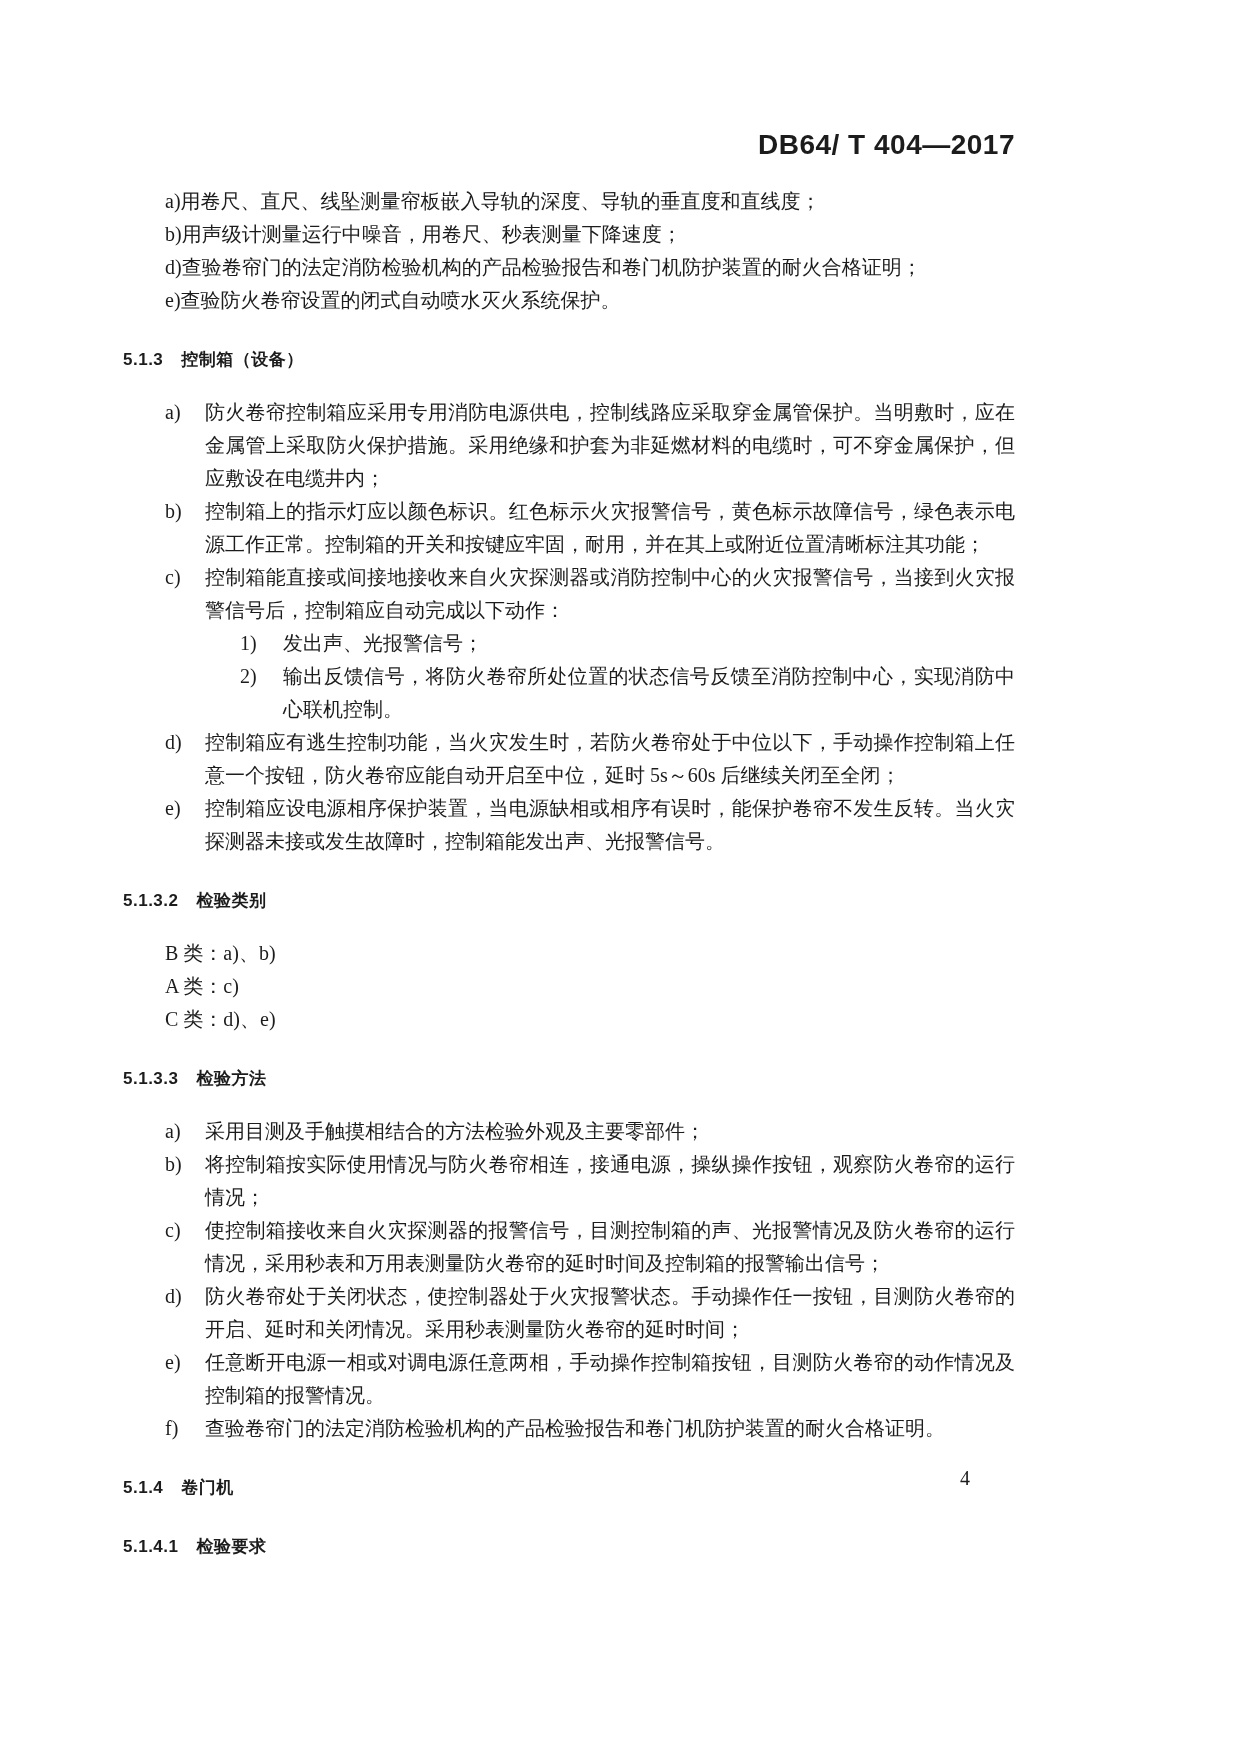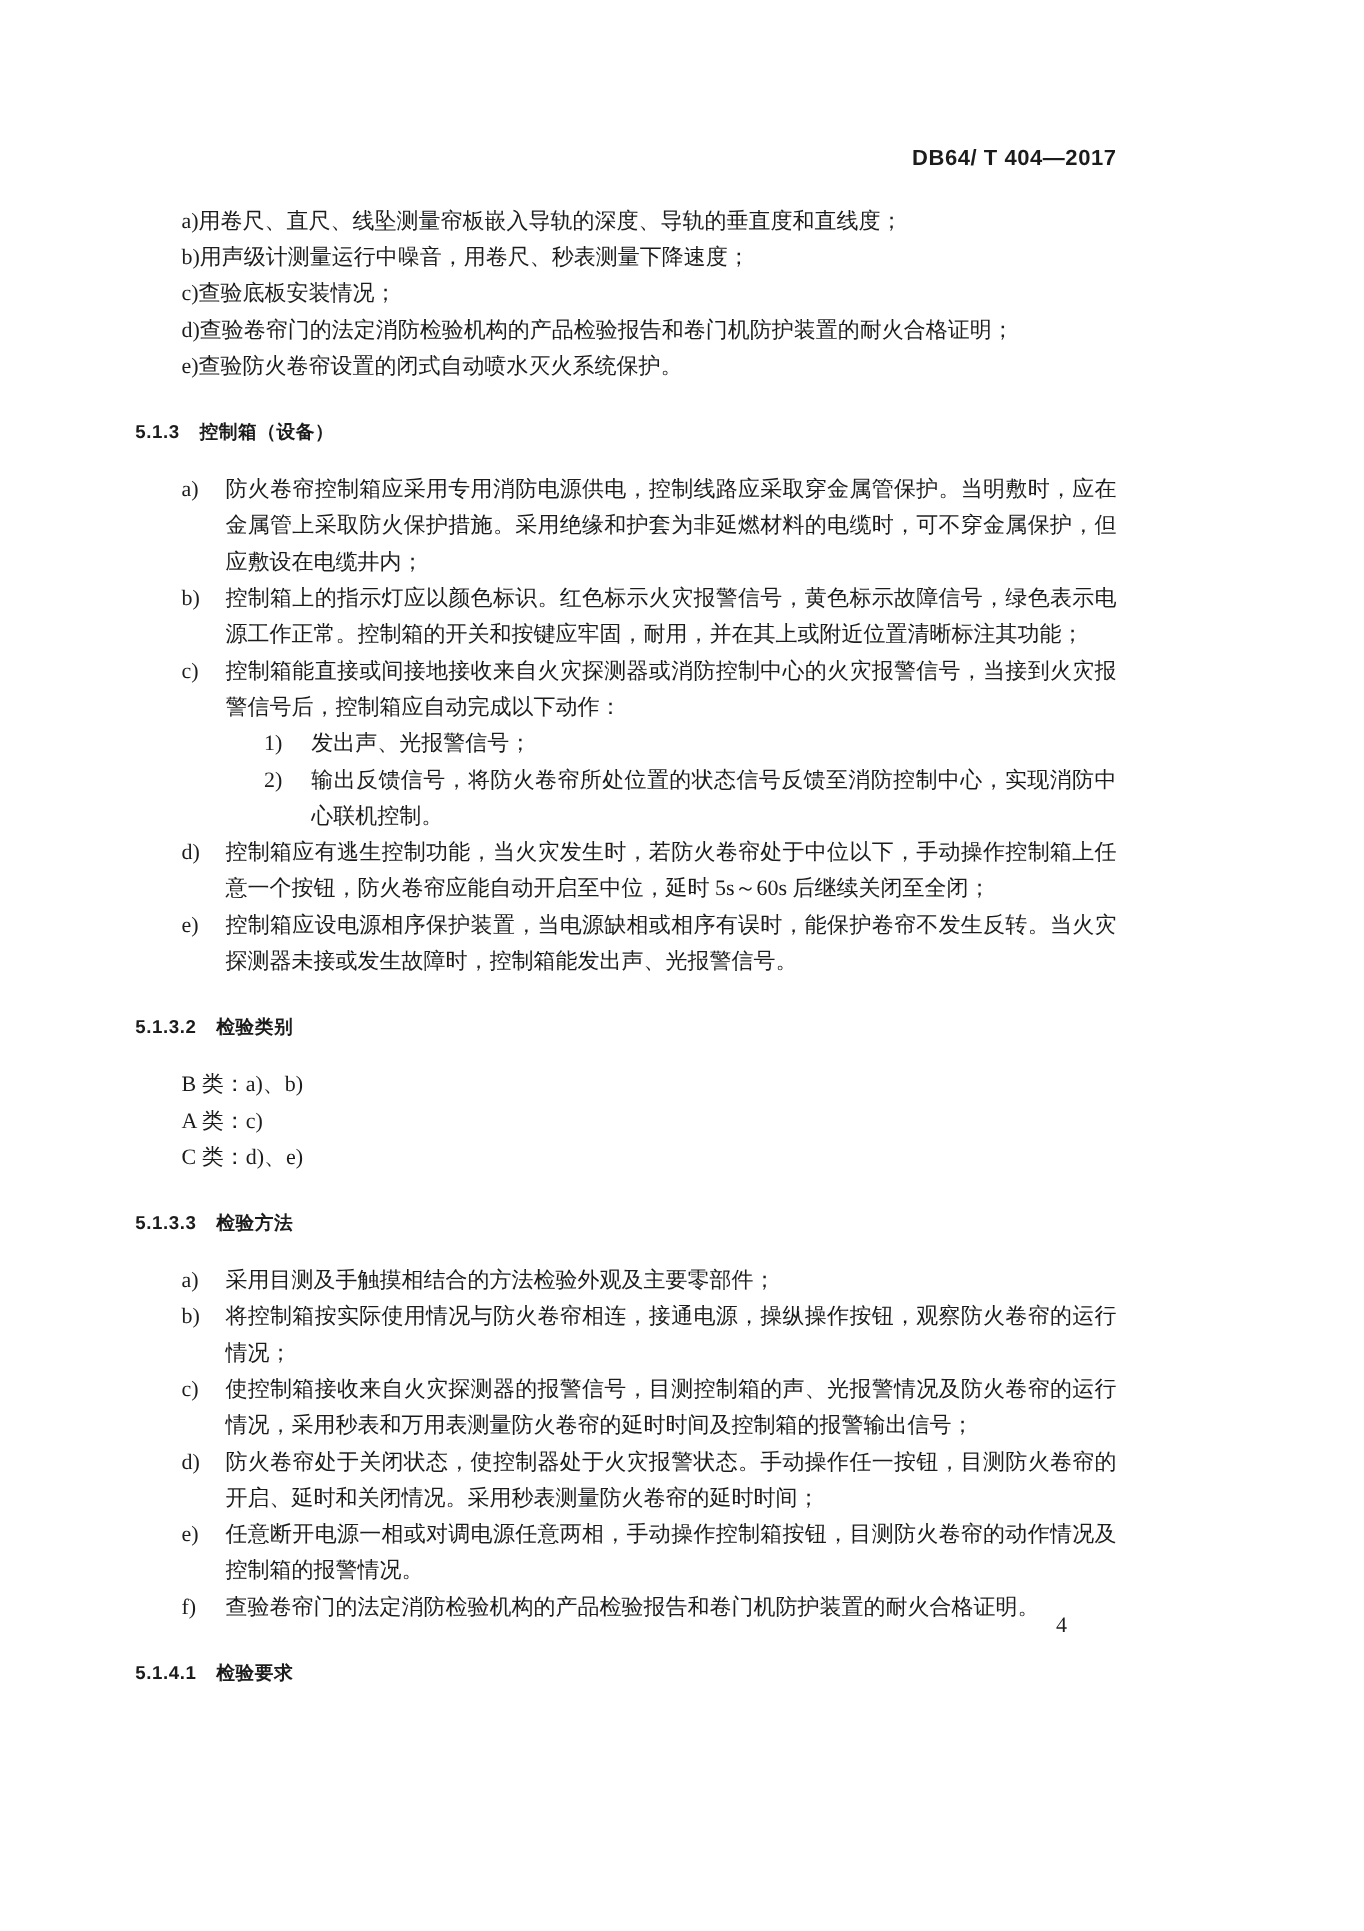--- a/index.html
+++ b/index.html
@@ -15,21 +15,21 @@
   }
   .content {
     position:absolute;
     left:123px; top:128px;
     width:892px;
   }
   .doc-code {
     text-align:right;
     font-family:"Liberation Sans","DejaVu Sans",sans-serif;
     font-weight:bold;
-    font-size:20px;
+    font-size:28px;
     letter-spacing:0.5px;
     margin-bottom:24px;
   }
   .intro { margin-bottom:14px;margin-top:21px; }
   .intro-item { padding-left:42px; text-align:justify; }
   .sec-heading {
     font-family:"Liberation Sans","DejaVu Sans",sans-serif;
     font-weight:bold;
     font-size:17px;
     margin-top:26px;
@@ -61,21 +61,20 @@
 <body>
 
 <div class="page">
   <div class="content">
 
     <div class="doc-code">DB64/ T 404—2017</div>
 
     <div class="intro">
       <div class="intro-item"><span>a)</span><span>用卷尺、直尺、线坠测量帘板嵌入导轨的深度、导轨的垂直度和直线度；</span></div>
       <div class="intro-item"><span>b)</span><span>用声级计测量运行中噪音，用卷尺、秒表测量下降速度；</span></div>
-      <div class="intro-item"><span>c)</span><span>查验底板安装情况；</span></div>
       <div class="intro-item"><span>d)</span><span>查验卷帘门的法定消防检验机构的产品检验报告和卷门机防护装置的耐火合格证明；</span></div>
       <div class="intro-item"><span>e)</span><span>查验防火卷帘设置的闭式自动喷水灭火系统保护。</span></div>
     </div>
 
     <div class="sec-heading">
       <span>5.1.3</span><span class="sec-title">控制箱（设备）</span>
     </div>
 
 
     <div class="items">
@@ -143,20 +142,23 @@
       <div class="item">
         <span class="label">e)</span>
         <span>任意断开电源一相或对调电源任意两相，手动操作控制箱按钮，目测防火卷帘的动作情况及控制箱的报警情况。</span>
       </div>
       <div class="item">
         <span class="label">f)</span>
         <span>查验卷帘门的法定消防检验机构的产品检验报告和卷门机防护装置的耐火合格证明。</span>
       </div>
     </div>
 
+    <div class="sec-heading">
+      <span>5.1.4</span><span class="sec-title">卷门机</span>
+    </div>
 
     <div class="sec-heading">
       <span>5.1.4.1</span><span class="sec-title">检验要求</span>
     </div>
 
   </div>
 
   <div class="page-number">4</div>
 </div>
 

